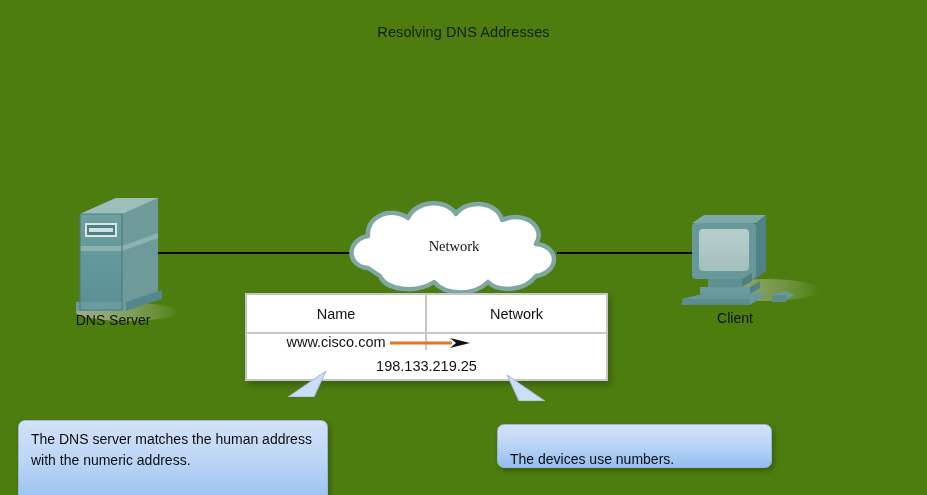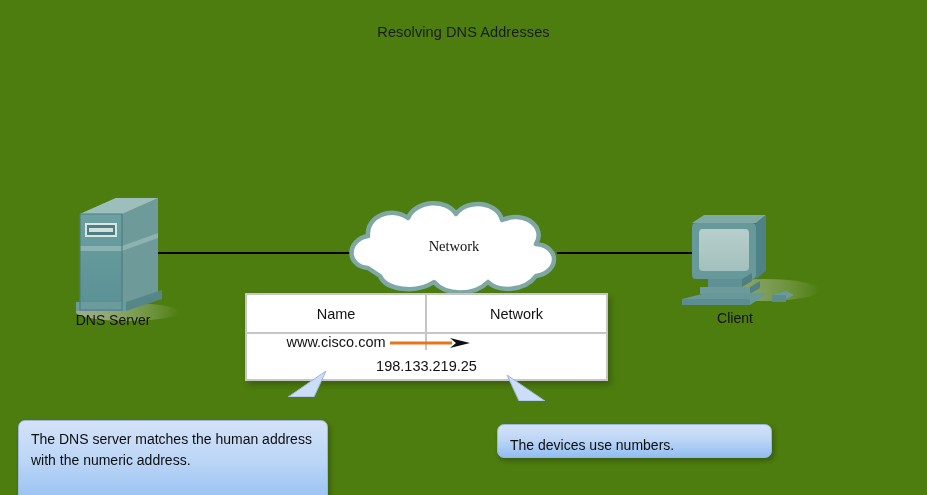--- a/index.html
+++ b/index.html
@@ -140,22 +140,22 @@
   #callout-left {
     left: 18px;
     top: 392px;
     width: 310px;
     height: 88px;
   }
   #callout-right {
     left: 497px;
     top: 396px;
     width: 275px;
-    height: 34px;
-    padding-top: 10px;
+    height: 44px;
+    padding-top: 24px;
   }
   .tail {
     position: absolute;
     width: 46px;
     height: 26px;
     pointer-events: none;
   }
   #tail-left  { left: 284px; top: 371px; }
   #tail-right { left: 503px; top: 375px; }
 </style>

